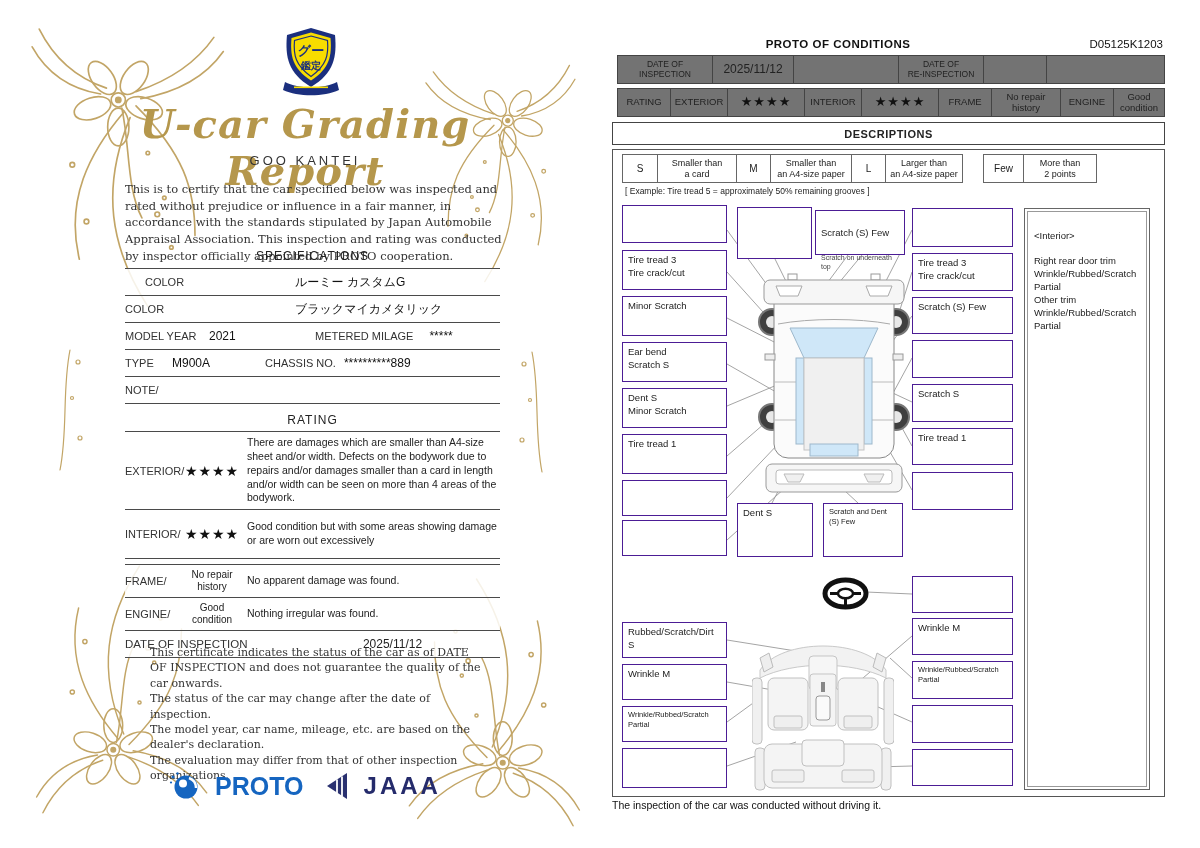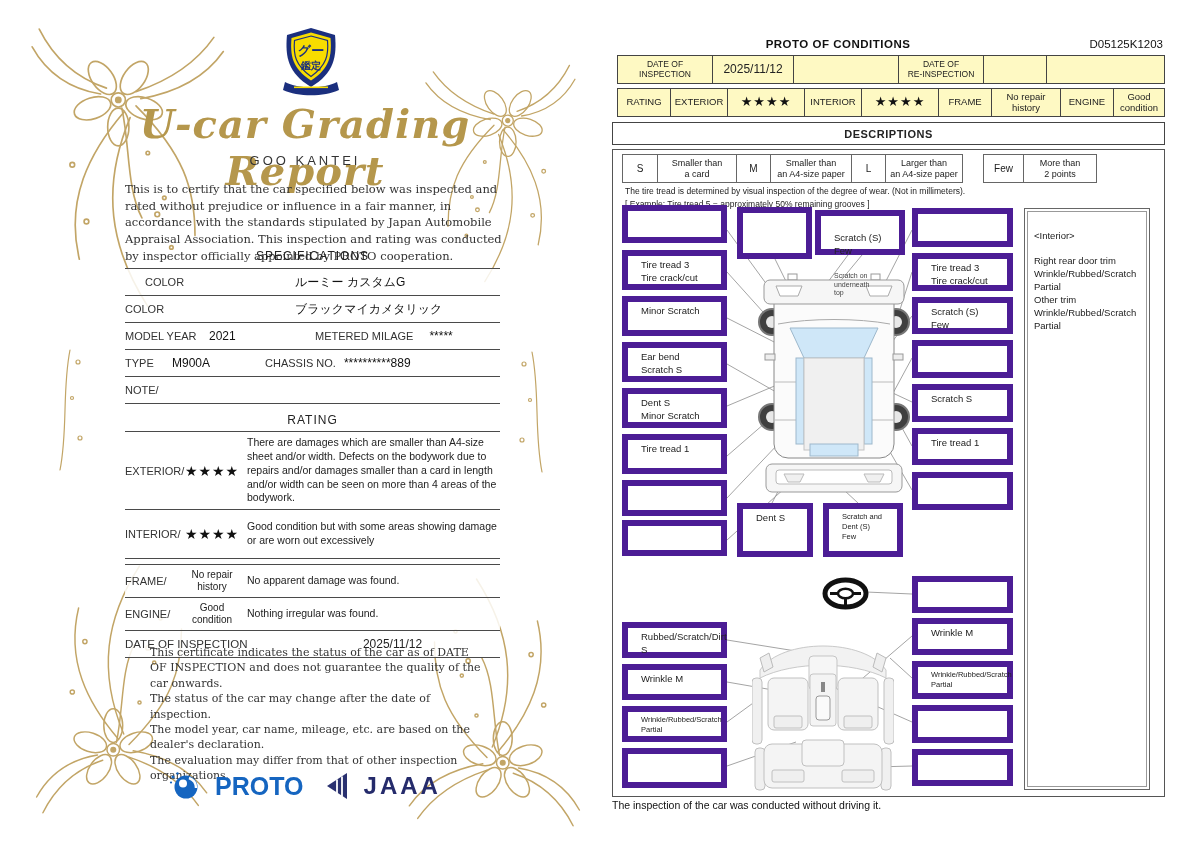--- a/index.html
+++ b/index.html
@@ -24,34 +24,34 @@
   .rat-desc{flex:1;padding:4px 0 4px 10px;line-height:1.32;color:#222;display:flex;align-items:center;}
   .two-line{white-space:pre-line;font-size:10px;line-height:1.25;text-align:center;}
   .disc-line{font-family:"DejaVu Serif",serif;font-size:11px;line-height:1.4;color:#333;}
   .logo-row{display:flex;align-items:center;justify-content:center;gap:14px;}
   .proto-text{font-size:25px;font-weight:900;color:#1565c0;letter-spacing:0;}
   .jaaa-text{font-size:24px;font-weight:bold;color:#252b6b;letter-spacing:3px;}
   
   #page-right{position:absolute;left:600px;top:0;width:600px;height:848px;font-size:10px;}
   .hdr-title{font-size:11.5px;font-weight:600;letter-spacing:.5px;text-align:center;color:#111;}
   .doc-num{font-size:11.5px;color:#111;text-align:right;}
-  .trow{display:flex;position:absolute;border:1px solid #444;background:#fef9c3;}
+  .trow{display:flex;position:absolute;border:1px solid #444;background:#737373;}
   .tcell{display:flex;align-items:center;justify-content:center;text-align:center;
          border-right:1px solid #444;line-height:1.15;white-space:pre-line;}
   .tcell:last-child{border-right:none;}
   .bar{position:absolute;border:1px solid #444;display:flex;align-items:center;justify-content:center;
        font-weight:600;font-size:11px;letter-spacing:.5px;background:#fff;}
   .outer-box{position:absolute;border:1px solid #555;background:#fff;}
   .legend{display:flex;position:absolute;border:1px solid #666;}
   .lcell{display:flex;align-items:center;justify-content:center;text-align:center;font-size:9px;
          line-height:1.15;border-right:1px solid #666;white-space:pre-line;}
   .lcell:last-child{border-right:none;}
   .note-sm{font-size:8.5px;color:#222;line-height:1.5;}
-  .dmg-box{position:absolute;border:6px solid #4c1d95;background:#fff;font-size:9.5px;
-           line-height:1.35;padding:3px 13px;white-space:pre-line;color:#222;z-index:3;box-sizing:border-box;}
+  .dmg-box{position:absolute;border:1px solid #4c1d95;background:#fff;font-size:9.5px;
+           line-height:1.35;padding:3px 5px;white-space:pre-line;color:#222;z-index:3;box-sizing:border-box;}
   .dmg-box.tiny{font-size:7.5px;}
   .dmg-sub{font-size:7px;line-height:1.2;color:#444;margin-top:2px;white-space:pre-line;}
   .interior-panel{position:absolute;border:1px solid #666;background:#fff;z-index:3;}
   .interior-inner{position:absolute;left:2px;top:2px;right:2px;bottom:2px;border:1px solid #999;
                   padding:5px 6px;font-size:9.5px;line-height:1.35;white-space:pre-line;overflow:hidden;}
   .footer-note{font-size:10.5px;color:#111;}
   svg{display:block;}
   .diagram{position:absolute;z-index:1;}
 </style>
 </head>
@@ -244,21 +244,20 @@
       <div class="lcell" style="width:33px;font-size:10px;">L</div>
       <div class="lcell" style="flex:1;">Larger than
 an A4-size paper</div>
     </div>
     <div class="legend" style="left:383px;top:154px;width:112px;height:27px;z-index:3;background:#fff;">
       <div class="lcell" style="width:39px;font-size:10px;">Few</div>
       <div class="lcell" style="flex:1;">More than
 2 points</div>
     </div>
     <div class="abs note-sm" style="left:25px;top:185px;width:420px;z-index:3;">
-      <div>The tire tread is determined by visual inspection of the degree of wear. (Not in millimeters).</div>
       <div>[ Example: Tire tread 5 = approximately 50% remaining grooves ]</div>
     </div>
 
     <svg class="diagram" style="left:0;top:0;width:600px;height:848px;pointer-events:none;" viewBox="0 0 600 848">
       <g stroke="#9a9a9a" stroke-width="0.9">
         <line x1="127" y1="230" x2="200" y2="330"></line>
           <line x1="127" y1="272" x2="172" y2="322"></line>
         <line x1="127" y1="318" x2="180" y2="345"></line>
           <line x1="127" y1="364" x2="176" y2="392"></line>
         <line x1="127" y1="406" x2="184" y2="382"></line>

